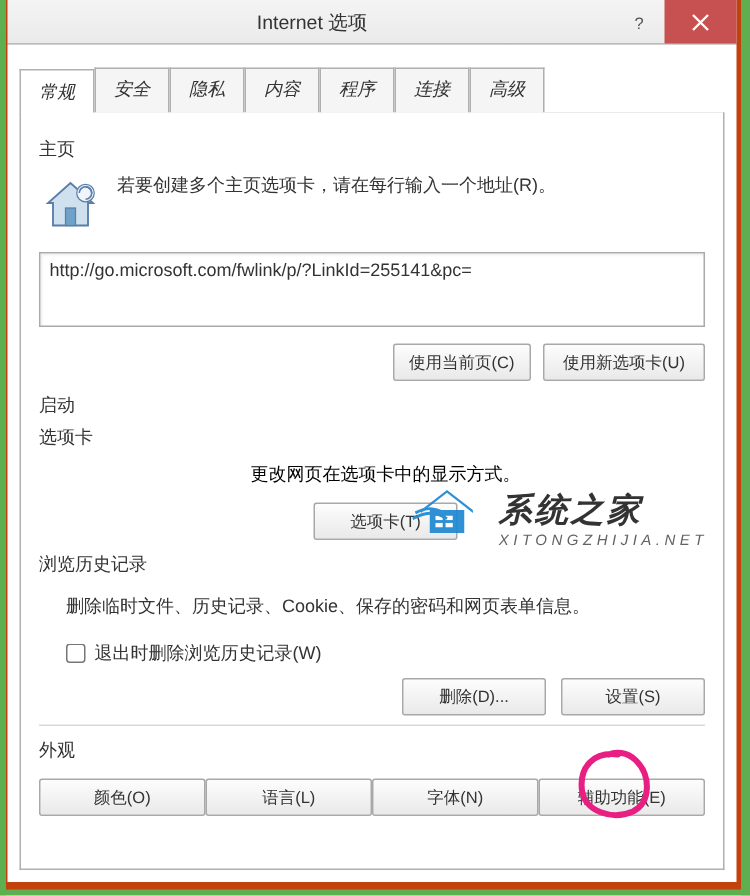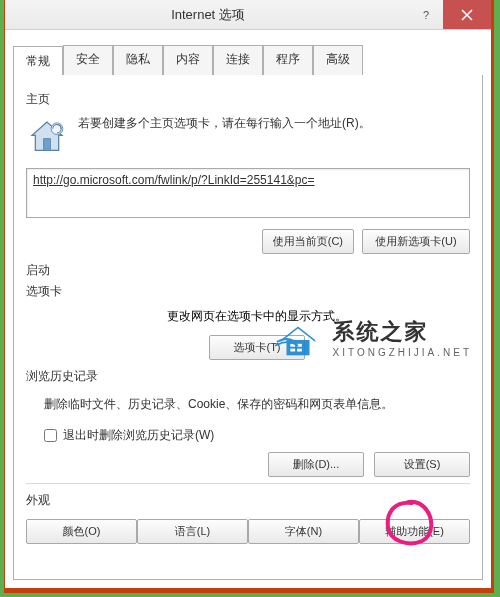--- a/index.html
+++ b/index.html
@@ -46,20 +46,21 @@
   .client {
     padding: 8px 8px 8px 8px;
     background: #fff;
   }
   .tabstrip {
     display: flex;
     border-bottom: 1px solid #b0b0b0;
     position: relative;
     top: 1px;
     margin-top: 6px;
+    font-style: italic;
   }
   .tab {
     padding: 5px 12px 5px 12px;
     border: 1px solid #b0b0b0;
     border-bottom: none;
     background: #f5f5f5;
     margin-right: 0;
     font-size: 12px;
     color: #333;
     position: relative;
@@ -105,21 +106,20 @@
     height: 50px;
     border: 1px solid #aaa;
     box-shadow: inset 1px 1px 2px rgba(0,0,0,.08);
     font-size: 12px;
     padding: 4px 6px;
     resize: none;
     font-family: inherit;
     color: #333;
     background: #fff;
     margin: 4px 0 8px 0;
-    text-decoration: underline;
   }
   .btn-row {
     display: flex;
     gap: 8px;
     justify-content: flex-end;
     margin-bottom: 8px;
   }
   .btn {
     border: 1px solid #a8a8a8;
     background: linear-gradient(#fdfdfd,#e9e9e9);
@@ -156,24 +156,25 @@
   .history-btns { display: flex; gap: 10px; justify-content: flex-end; margin: 8px 0 6px 0; }
   .appearance-row { display: flex; gap: 0; justify-content: space-between; padding: 6px 0 0 0; }
   .appearance-row .btn { min-width: 95px; flex:1; }
 
   
   .watermark {
     position: absolute;
     top: 242px;
     right: 10px;
     display: flex;
-    align-items: flex-start;
+    align-items: flex-end;
     gap: 12px;
     pointer-events: none;
     opacity: 0.92;
+    font-style: italic;
   }
   .wm-icon svg { width: 46px; height: 46px; }
   .wm-text .big { font-size: 22px; font-weight: 700; color: #222; letter-spacing: 2px; }
   .wm-text .small { font-size: 10px; letter-spacing: 3px; color: #555; }
 
   
   .anno-circle {
     position: absolute;
     left: 368px;
     top: 422px;
@@ -202,22 +203,22 @@
       </div>
     </div>
   </div>
 
   <div class="client">
     <div class="tabstrip">
       <div class="tab active">常规</div>
       <div class="tab">安全</div>
       <div class="tab">隐私</div>
       <div class="tab">内容</div>
+      <div class="tab">程序</div>
       <div class="tab">连接</div>
-      <div class="tab">程序</div>
       <div class="tab">高级</div>
     </div>
 
     <div class="tabpanel">
 
       
       <div class="group-label">主页</div>
       <div class="homepage-row">
         <div class="home-icon-box">
           <svg viewBox="0 0 48 48">

